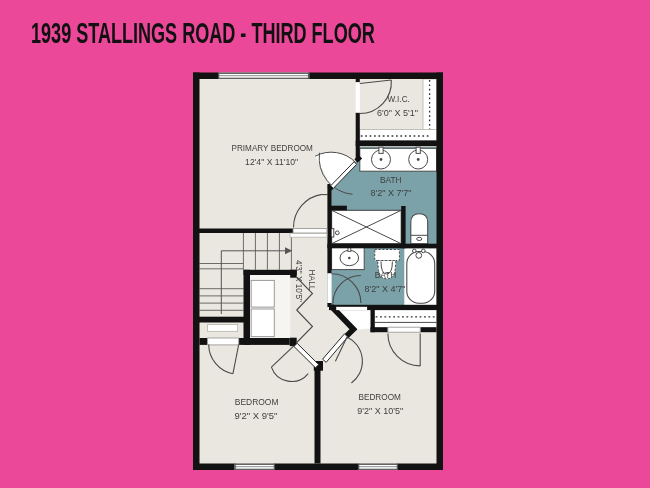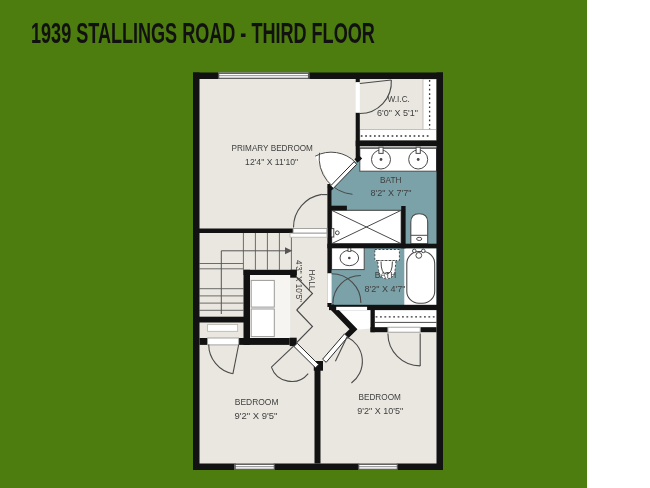--- a/index.html
+++ b/index.html
@@ -1,16 +1,16 @@
 <!DOCTYPE html>
 <html><head>
 <meta charset="utf-8">
 <style>
   html,body{margin:0;padding:0;background:#fff;}
-  .page{position:relative;width:587px;height:488px;background:#4d7c0f;overflow:hidden;font-family:"Liberation Sans",sans-serif;text-decoration:underline;}
+  .page{position:relative;width:650px;height:488px;background:#ec4899;overflow:hidden;font-family:"Liberation Sans",sans-serif;text-decoration:underline;}
   .title{position:absolute;left:31px;top:16px;font-weight:bold;font-size:29.8px;color:#111;
          transform:scaleX(0.606);transform-origin:left top;white-space:nowrap;letter-spacing:0px;}
   svg text{font-family:"Liberation Sans",sans-serif;fill:#3f3f3f;}
 </style>
 </head>
 <body>
 <div class="page">
 
   <div class="title">1939 STALLINGS ROAD - THIRD FLOOR</div>
 

